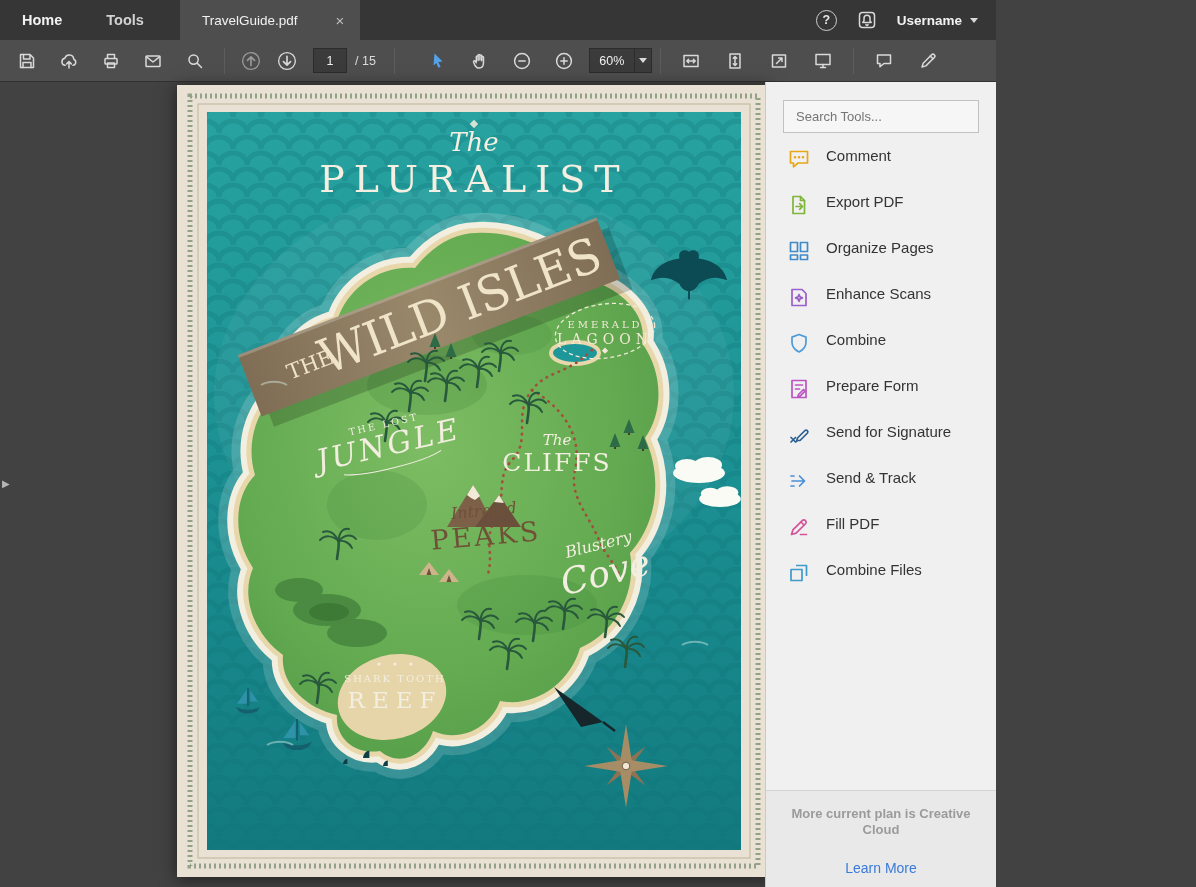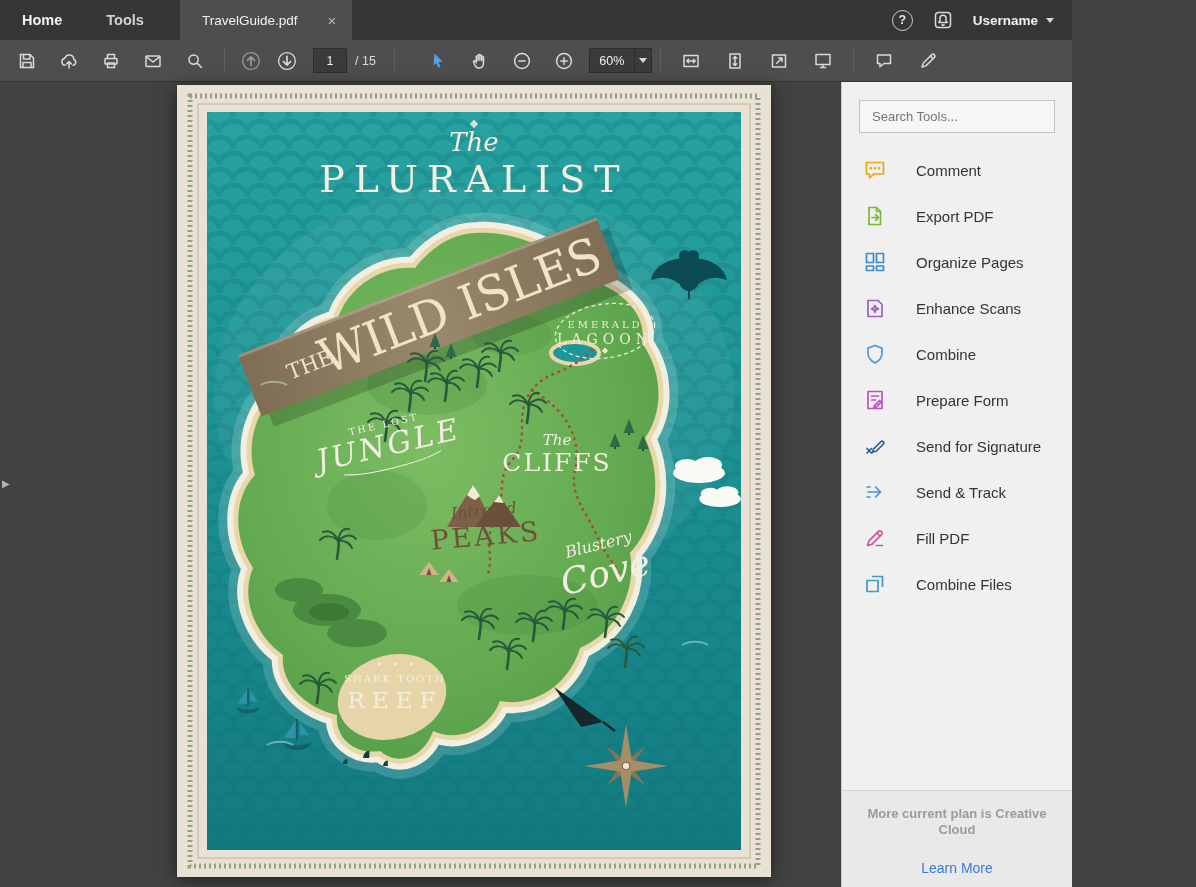--- a/index.html
+++ b/index.html
@@ -1,23 +1,23 @@
 <!DOCTYPE html>
 <html><head>
 <meta charset="utf-8">
 <style>
   *{box-sizing:border-box;margin:0;padding:0}
   html,body{width:1196px;height:887px;overflow:hidden;background:#424242;font-family:"Liberation Sans",sans-serif}
-  .app{position:relative;width:1072px;height:887px}
+  .app{position:relative;width:996px;height:887px}
 
   
   .titlebar{position:absolute;top:0;left:0;right:0;height:40px;background:#363636;display:flex;align-items:stretch;color:#e4e4e4}
   .menu-tab{padding:0 22px;display:flex;align-items:center;font-size:14.5px;font-weight:bold;color:#f2f2f2;cursor:pointer}
   .menu-tab.secondary{color:#d2d2d2}
-  .doc-tab{margin-left:14px;background:#4e4e4e;display:flex;align-items:center;gap:30px;padding:0 16px 0 22px;font-size:13.5px;color:#f2f2f2;cursor:pointer}
+  .doc-tab{margin-left:14px;background:#4e4e4e;display:flex;align-items:center;gap:38px;padding:0 16px 0 22px;font-size:13.5px;color:#f2f2f2;cursor:pointer}
   .doc-close{color:#bdbdbd;font-size:15px;line-height:1}
   .titlebar-right{margin-left:auto;display:flex;align-items:center;gap:20px;padding-right:18px}
   .help-circle{width:21px;height:21px;border:1.5px solid #cfcfcf;border-radius:50%;display:flex;align-items:center;justify-content:center;font-size:12.5px;font-weight:bold;color:#e6e6e6;cursor:pointer}
   .bell-btn{cursor:pointer;display:flex;align-items:center}
   .username{display:flex;align-items:center;gap:8px;font-size:13.5px;font-weight:bold;color:#f2f2f2;cursor:pointer}
   .caret{width:0;height:0;border-left:4px solid transparent;border-right:4px solid transparent;border-top:5px solid #d9d9d9}
 
   
   .toolbar{position:absolute;top:40px;left:0;right:0;height:42px;background:#4e4e4e;border-bottom:1px solid #323232;display:flex;align-items:center;padding:0 6px}
   .tbtn{width:42px;height:42px;display:flex;align-items:center;justify-content:center;cursor:pointer;flex:none}
@@ -47,21 +47,21 @@
   .tri-down{width:0;height:0;border-left:4px solid transparent;border-right:4px solid transparent;border-top:5px solid #606060}
 
   
   .edge-strip{position:absolute;top:0;bottom:0;left:951px;width:14px;background:#3d3d3d}
   .edge-arrow{position:absolute;left:3px;top:396px;color:#b5b5b5;font-size:10px;cursor:pointer;user-select:none}
 
   
   .sidebar{position:absolute;top:0;bottom:0;right:0;width:231px;background:#f0f0f0;border-left:1px solid #c9c9c9}
   .search-box{margin:18px 17px 14px;height:33px;background:#f6f6f6;border:1px solid #c2c2c2;display:flex;align-items:center;padding:0 12px}
   .search-box input{border:none;background:transparent;outline:none;font-size:13px;color:#555;width:100%;font-family:"Liberation Sans",sans-serif}
-  .tool-item{display:flex;align-items:center;gap:29px;height:46px;padding:0 12px 0 21px;cursor:pointer}
+  .tool-item{display:flex;gap:15px;height:46px;padding:0 12px 0 21px;cursor:pointer}
   .tool-icon{width:24px;height:24px;flex:none;display:flex;align-items:center;justify-content:center}
   .tool-label{font-size:15px;color:#333}
   .plan-box{position:absolute;left:0;right:0;bottom:0;height:97px;background:#e9e9e9;border-top:1px solid #d3d3d3;text-align:center;padding:15px 24px 0}
   .plan-text{font-size:13px;font-weight:bold;color:#9b9b9b;line-height:1.25}
   .learn-more{margin-top:21px;font-size:14px;color:#3a7ad9;cursor:pointer;display:inline-block}
 
   svg{display:block}
   .ticon{stroke:#d9d9d9;fill:none;stroke-width:1.5;stroke-linecap:round;stroke-linejoin:round}
   .ticon.dim{stroke:#9a9a9a}
 </style>

